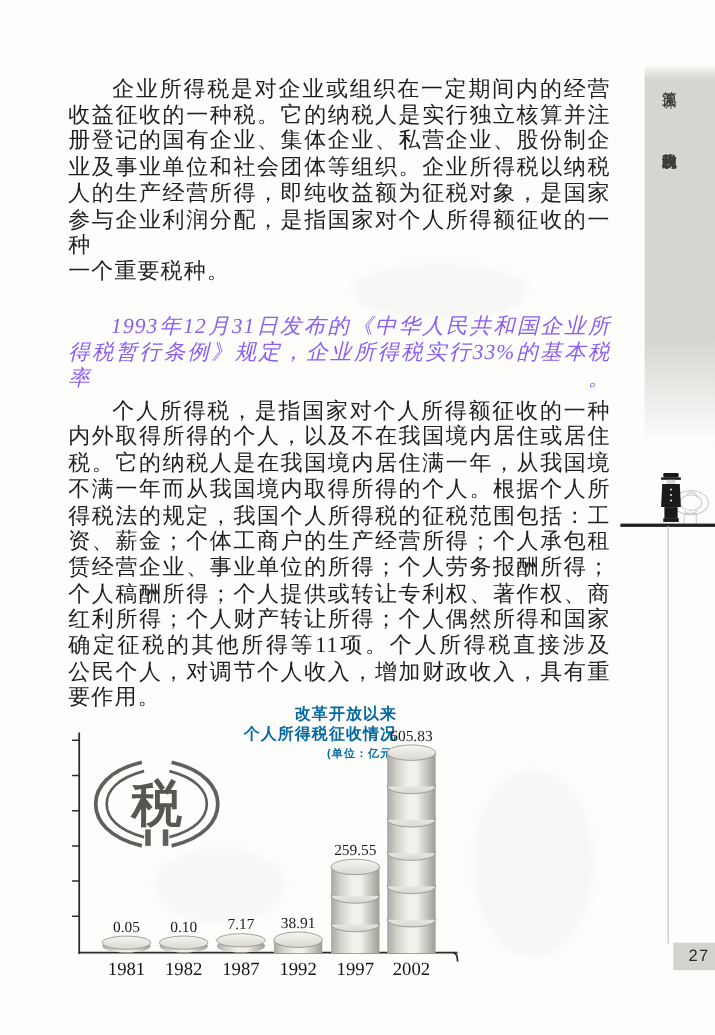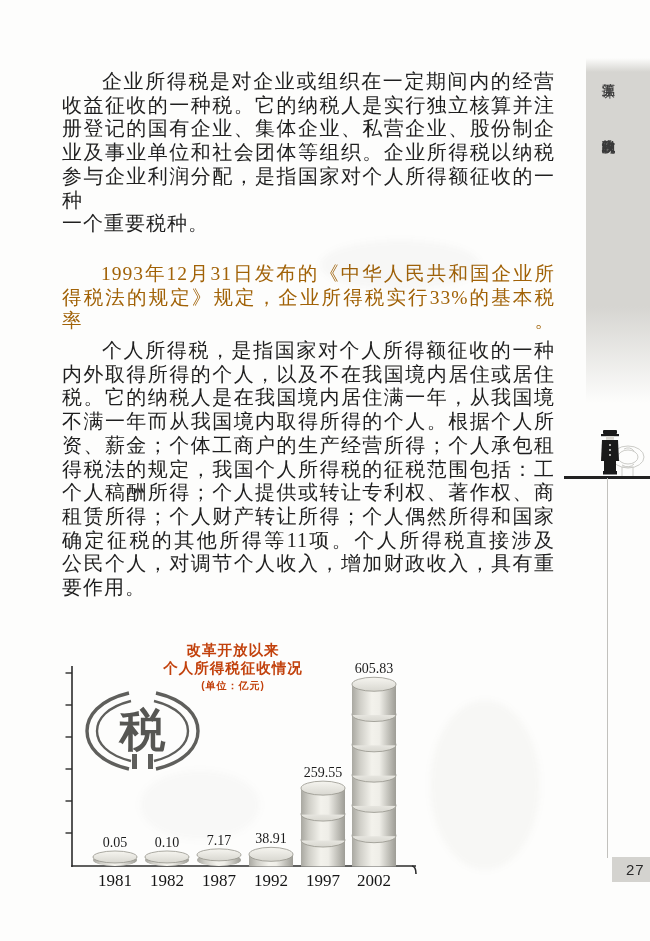--- a/index.html
+++ b/index.html
@@ -12,26 +12,26 @@
     padding-left:20px;
   }
   
   .main-text { position:absolute; left:62px; top:70px; width:493px; }
   .para { font-size:20px; line-height:23.7px; letter-spacing:1px; word-break:break-all; }
   .para .line { text-align:justify; text-align-last:justify; }
   .para .line:first-child { text-indent:2em; }
   .para.short-last .line:last-child { text-align-last:left; }
   .para-gap-1 { margin-top:26px; }
   .para-gap-2 { margin-top:6px; }
-  .para.kai { color:#a16207; font-size:19.5px; }
+  .para.kai { font-style:italic; color:#8b5cf6; font-size:19.5px; }
   
   .chart-title {
-    position:absolute; left:105px; top:641px; width:256px; text-align:center;
+    position:absolute; left:105px; top:641px; width:256px; text-align:right;
     font-family:"Liberation Sans","DejaVu Sans",sans-serif; font-weight:bold;
-    font-size:14.5px; line-height:18px; color:#c2410c; letter-spacing:1px;
+    font-size:14.5px; line-height:18px; color:#0369a1; letter-spacing:1px;
   }
   .chart-title .unit { font-size:10px; }
   .chart-svg { position:absolute; left:55px; top:638px; }
   
   .side-band {
     position:absolute; left:586px; top:58px; width:64px; height:345px;
     background:linear-gradient(to bottom,
       rgba(214,213,209,0) 0px, rgba(214,213,209,1) 14px,
       rgba(214,213,209,1) 72%, rgba(214,213,209,0) 100%);
   }
@@ -62,36 +62,38 @@
 <body>
 
 <div class="page">
 
   <div class="main-text">
     <div class="para short-last">
         <div class="line">企业所得税是对企业或组织在一定期间内的经营</div>
         <div class="line">收益征收的一种税。它的纳税人是实行独立核算并注</div>
         <div class="line">册登记的国有企业、集体企业、私营企业、股份制企</div>
         <div class="line">业及事业单位和社会团体等组织。企业所得税以纳税</div>
+        <div class="line">人的生产经营所得，即纯收益额为征税对象，是国家</div>
         <div class="line">参与企业利润分配，是指国家对个人所得额征收的一种</div>
         <div class="line">一个重要税种。</div>
       </div>
     <div class="para kai para-gap-1">
         <div class="line">1993年12月31日发布的《中华人民共和国企业所</div>
-        <div class="line">得税法的规定》规定，企业所得税实行33%的基本税率。</div>
+        <div class="line">得税暂行条例》规定，企业所得税实行33%的基本税率。</div>
       </div>
     <div class="para short-last para-gap-2">
         <div class="line">个人所得税，是指国家对个人所得额征收的一种</div>
         <div class="line">内外取得所得的个人，以及不在我国境内居住或居住</div>
         <div class="line">税。它的纳税人是在我国境内居住满一年，从我国境</div>
         <div class="line">不满一年而从我国境内取得所得的个人。根据个人所</div>
+        <div class="line">得税法的规定，我国个人所得税的征税范围包括：工</div>
         <div class="line">资、薪金；个体工商户的生产经营所得；个人承包租</div>
-        <div class="line">得税法的规定，我国个人所得税的征税范围包括：工</div>
+        <div class="line">赁经营企业、事业单位的所得；个人劳务报酬所得；</div>
         <div class="line">个人稿酬所得；个人提供或转让专利权、著作权、商</div>
-        <div class="line">租赁所得；个人财产转让所得；个人偶然所得和国家</div>
+        <div class="line">红利所得；个人财产转让所得；个人偶然所得和国家</div>
         <div class="line">确定征税的其他所得等11项。个人所得税直接涉及</div>
         <div class="line">公民个人，对调节个人收入，增加财政收入，具有重</div>
         <div class="line">要作用。</div>
       </div>
   </div>
 
   <div class="chart-title">
     <div>改革开放以来</div>
     <div>个人所得税征收情况</div>
     <div class="unit">(单位：亿元)</div>

